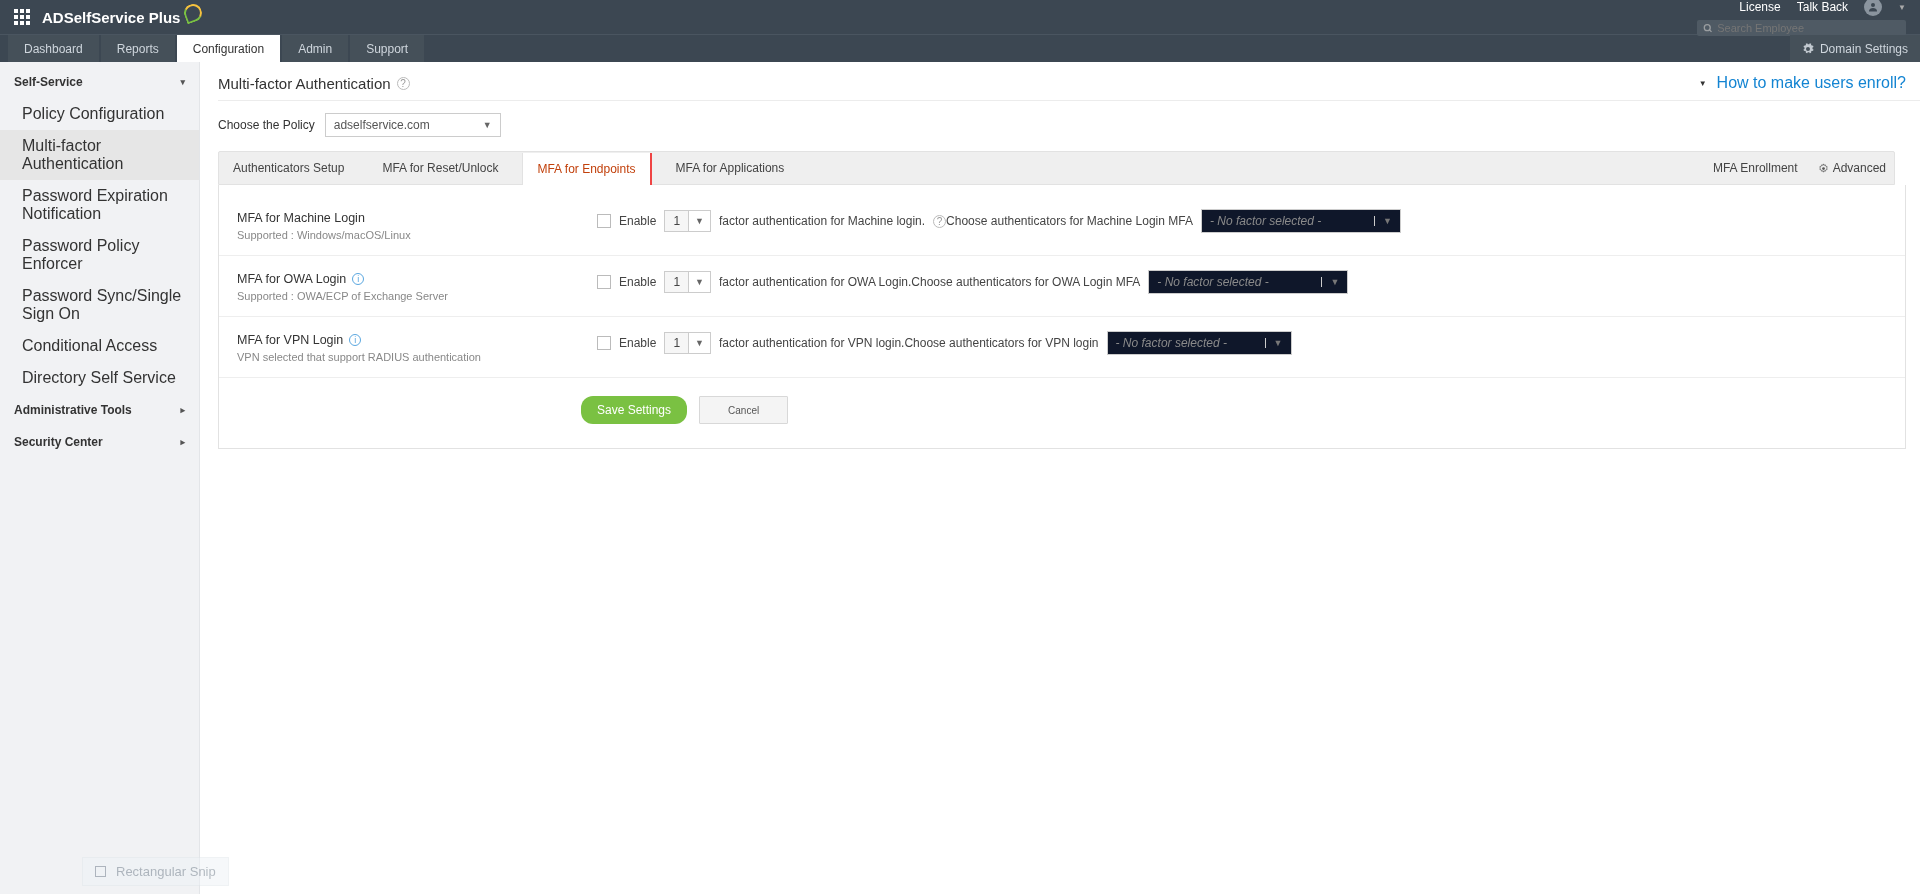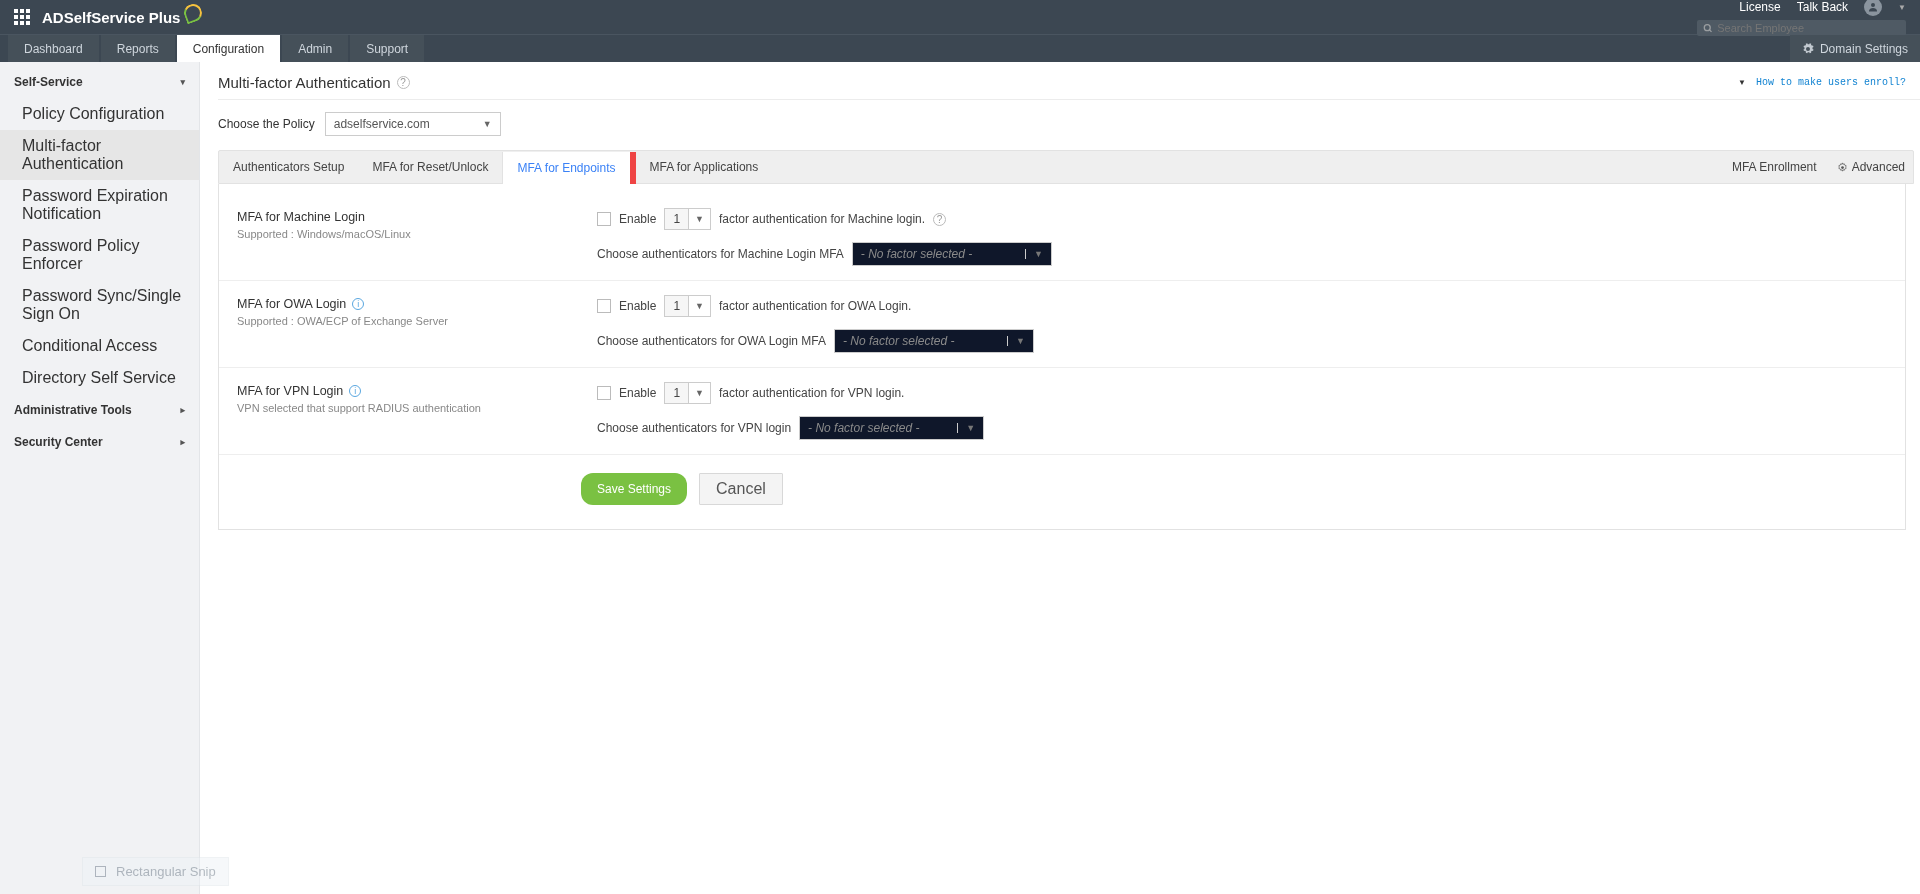--- a/index.html
+++ b/index.html
@@ -33,53 +33,53 @@
   .side-item { padding:7px 14px 7px 22px; font-size:16px; color:#333; cursor:pointer;}
   .side-item.active { background:#e6e6e6;}
   .caret { font-size:9px; color:#555;}
 
   
   .main { flex:1; padding:12px 0 0 18px; position:relative;}
   .page-header { display:flex; align-items:center; padding:0 14px 8px 0; border-bottom:1px solid #ececec;}
   .page-title { font-size:15px; color:#333; margin-right:6px;}
   .help-ico { width:13px; height:13px; border-radius:50%; border:1px solid #bbb; color:#999; font-size:10px; display:inline-flex; align-items:center; justify-content:center; cursor:pointer;}
   .header-right { margin-left:auto; display:flex; align-items:center; gap:6px; }
-  .header-right a { color:#1384d2; font-size:10px; text-decoration:none; cursor:pointer;font-family:Liberation Mono, monospace;}
+  .header-right a { color:#1384d2; font-size:16px; text-decoration:none; cursor:pointer;}
   .small-caret { font-size:8px; color:#333; margin-right:4px;}
 
   .policy-row { display:flex; align-items:center; gap:10px; padding:12px 0 14px 0;}
   .select-box { display:flex; align-items:center; justify-content:space-between; border:1px solid #ccc; background:#fff; padding:4px 8px; width:176px; font-size:12px; cursor:pointer; color:#555;}
   .select-box .dd { font-size:9px; color:#666;}
 
   
-  .tabbar { display:flex; align-items:center; background:#efefef; border:1px solid #e2e2e2; border-radius:2px 2px 0 0; margin-right:6px; padding-right:8px;}
+  .tabbar { display:flex; align-items:center; background:#efefef; border:1px solid #e2e2e2; border-radius:2px 2px 0 0; margin-right:25px; padding-right:8px;gap:10px;}
   .itab { padding:9px 14px; font-size:12px; color:#444; cursor:pointer;}
-  .itab.active { background:#fff; border-left:1px solid #e2e2e2; border-right:6px solid #ef4444; color:#3b82f6; position:relative; top:1px;}
+  .itab.active { background:#fff; border-left:1px solid #e2e2e2; border-right:2px solid #ef4444; color:#c2410c; position:relative; top:1px;}
   .tabbar-right { margin-left:auto; display:flex; align-items:center; gap:20px;}
   .tabbar-right span { font-size:12px; color:#444; cursor:pointer; display:flex; align-items:center; gap:4px;}
 
   .content { border:1px solid #e2e2e2; border-top:none; margin-right:14px; padding:10px 0 24px 0;}
   .section { display:flex; padding:14px 18px; border-bottom:1px solid #eee; gap:30px; align-items:flex-start;}
   .section:last-of-type { border-bottom:1px solid #eee;}
   .col-left { width:330px; padding-top:2px;}
   .sec-title { font-size:12.5px; color:#333; display:flex; align-items:center; gap:6px;}
   .sec-sub { font-size:11px; color:#888; margin-top:4px;}
   .info-ico { width:12px; height:12px; border-radius:50%; border:1px solid #5aa7e0; color:#5aa7e0; font-size:9px; display:inline-flex; align-items:center; justify-content:center;}
-  .col-right { flex:1; display:flex; flex-direction:column; gap:12px;}
+  .col-right { flex:1; display:flex; flex-direction:row; }
   .line { display:flex; align-items:center; gap:8px; font-size:12px; color:#444;}
   .chk { width:14px; height:14px; border:1px solid #bbb; background:#fff; cursor:pointer; display:inline-block;}
   .mini-select { display:inline-flex; align-items:center; border:1px solid #ccc; background:#fff; }
   .mini-select .val { padding:3px 8px; border-right:1px solid #ccc; background:#f6f6f6;}
   .mini-select .dd { padding:3px 6px; font-size:9px; color:#666; cursor:pointer;}
   .wide-select { display:flex; align-items:center; justify-content:space-between; border:1px solid #ccc; background:#0f172a; color:#8a8a8a; padding:4px 8px; width:200px; font-size:12px; font-style:italic;}
   .wide-select .dd { font-size:9px; color:#777; border-left:1px solid #ccc; padding-left:8px; margin-left:8px; font-style:normal;}
 
   .buttons { display:flex; gap:12px; padding:18px 0 0 362px;}
   .btn-save { background:#7ac142; color:#fff; border:none; padding:7px 16px; font-size:12px; cursor:pointer; border-radius:12px;}
-  .btn-cancel { background:#f4f4f4; border:1px solid #d8d8d8; padding:6px 16px; font-size:16px; cursor:pointer; border-radius:1px; color:#555;}
+  .btn-cancel { background:#f4f4f4; border:1px solid #d8d8d8; padding:6px 28px; font-size:10px; cursor:pointer; border-radius:1px; color:#555;}
 
   .snip { position:fixed; bottom:8px; left:82px; background:#eef2f5; border:1px solid #dfe5ea; padding:6px 12px; display:flex; align-items:center; gap:10px; color:#6a7785; font-size:13px; opacity:.5;}
   .snip-sq { width:11px; height:11px; border:1.5px solid #6a7785; }
 </style>
 </head>
 <body>
 
 <div class="topbar">
   <div class="apps-grid">
     <span></span>

